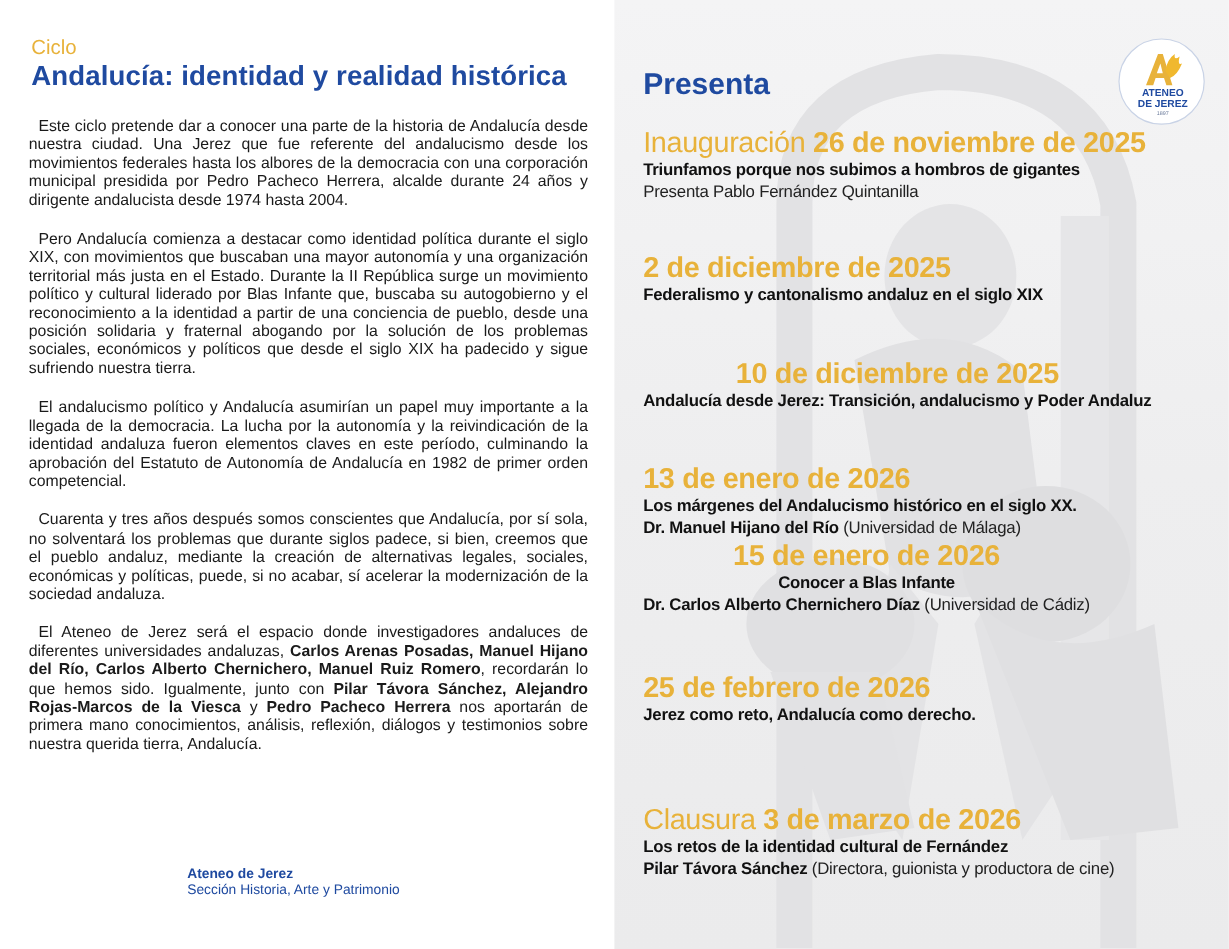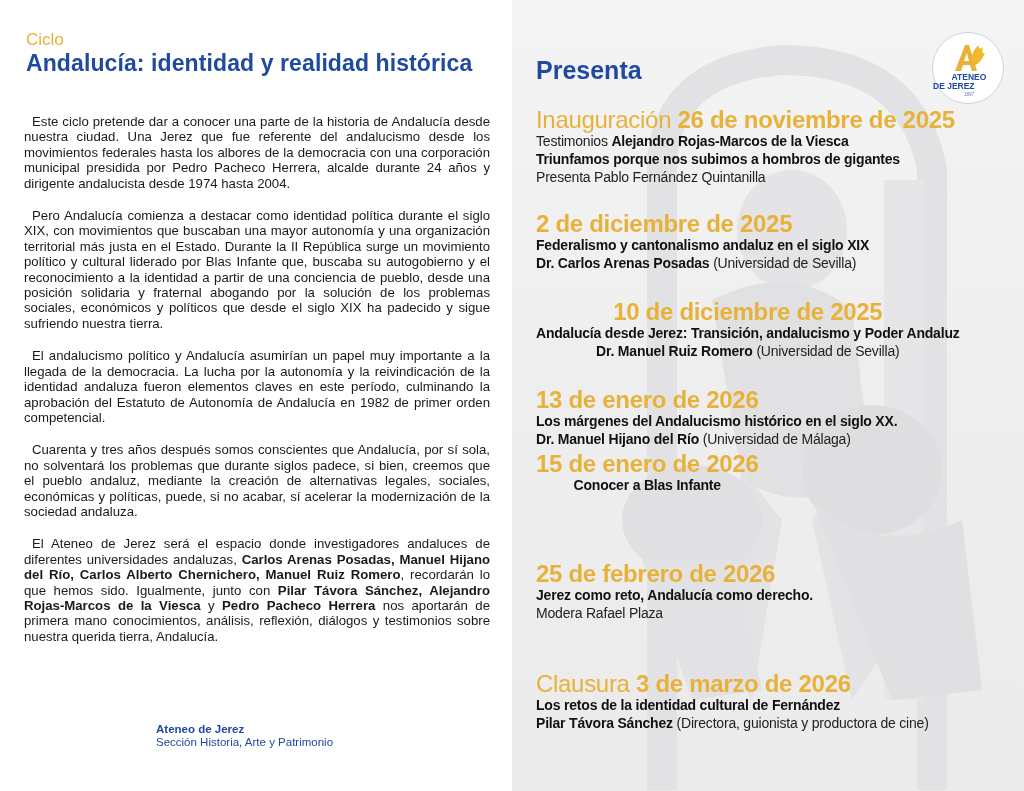--- a/index.html
+++ b/index.html
@@ -20,39 +20,39 @@
     position:absolute; left:0; top:0; width:512px; height:791px; pointer-events:none;
   }
   .ciclo {
     position:absolute; left:26px; top:30px; font-size:17px; color:#e8b23a;
   }
   .main-title {
     position:absolute; left:26px; top:50px; font-size:23px; font-weight:bold; color:#1f4aa0;
     letter-spacing:0.1px; white-space:nowrap;
   }
   .body-text {
-    position:absolute; left:24px; top:114px; width:466px;
+    position:absolute; left:24px; top:97px; width:466px;
     font-size:13.2px; line-height:15.4px; color:#1a1a1a; text-align:justify;
   }
   .body-text p { margin:0 0 17px 0; text-indent:8px; }
   .body-text b { font-weight:bold; }
   .sign {
     position:absolute; left:156px; top:723px; font-size:11.5px; line-height:13px; color:#1f4aa0;
   }
   .sign .org { font-weight:bold; }
   .programa {
     position:absolute; left:24px; top:56px; font-size:25px; font-weight:bold; color:#1f4aa0;
   }
   .logo {
     position:absolute; left:420px; top:32px; width:72px; height:72px; border-radius:50%;
     background:#ffffff; border:1px solid #c9d3e6; box-sizing:border-box;
   }
   .logo .logo-mark { position:absolute; left:18px; top:6px; width:36px; height:34px; }
   .logo .logo-t1 { position:absolute; left:0; width:72px; top:40px; text-align:center; font-size:8.5px; font-weight:bold; color:#1f4aa0; line-height:9px; }
-  .logo .logo-t2 { position:absolute; left:0; width:72px; top:49px; text-align:left; font-size:8.5px; font-weight:bold; color:#1f4aa0; line-height:9px; }
+  .logo .logo-t2 { position:absolute; left:0; width:72px; top:49px; text-align:center; font-size:8.5px; font-weight:bold; color:#1f4aa0; line-height:9px; }
   .logo .logo-year { position:absolute; left:0; width:72px; top:59px; text-align:center; font-size:4.5px; color:#6a7a9a; }
   .event { position:absolute; left:24px; }
   .event .date {
     font-size:24px; line-height:24px; color:#e8b23a; font-weight:bold; white-space:nowrap; letter-spacing:-0.3px;
   }
   .event .date .prefix { font-weight:normal; }
   .event .line { font-size:14px; line-height:18px; color:#111; white-space:nowrap; letter-spacing:-0.2px; }
   .event .line .light { font-weight:normal; color:#222; }
   .event .line .strong { font-weight:bold; }
   .event .title { font-weight:bold; }
@@ -101,47 +101,44 @@
       <path d="M20 20 Q22 10 28 6 Q27 12 32 8 Q30 16 34 14 Q30 24 24 26 Z" fill="#f0b82e"></path>
     </svg>
     <div class="logo-t1">ATENEO</div>
     <div class="logo-t2">DE JEREZ</div>
     <div class="logo-year">1897</div>
   </div>
 
   <div id="events">
       <div class="event" style="top: 108px;">
         <div class="date"><span class="prefix">Inauguración </span><span>26 de noviembre de 2025</span></div>
-        <div class="line"><span class="light">Testimonios </span><span class="strong">Alejandro Rojas-Marcos de la Viesca</span></div>
         <div class="line"><span class="title">Triunfamos porque nos subimos a hombros de gigantes</span></div>
         <div class="line"><span class="light">Presenta Pablo Fernández Quintanilla</span></div>
       </div>
       <div class="event" style="top: 212px;">
         <div class="date"><span>2 de diciembre de 2025</span></div>
         <div class="line"><span class="title">Federalismo y cantonalismo andaluz en el siglo XIX</span></div>
-        <div class="line"><span class="strong">Dr. Carlos Arenas Posadas</span><span class="light"> (Universidad de Sevilla)</span></div>
       </div>
       <div class="event" style="top: 300px; text-align: center;">
         <div class="date"><span>10 de diciembre de 2025</span></div>
         <div class="line"><span class="title">Andalucía desde Jerez: Transición, andalucismo y Poder Andaluz</span></div>
-        <div class="line"><span class="strong">Dr. Manuel Ruiz Romero</span><span class="light"> (Universidad de Sevilla)</span></div>
       </div>
       <div class="event" style="top: 388px;">
         <div class="date"><span>13 de enero de 2026</span></div>
         <div class="line"><span class="title">Los márgenes del Andalucismo histórico en el siglo XX.</span></div>
         <div class="line"><span class="strong">Dr. Manuel Hijano del Río</span><span class="light"> (Universidad de Málaga)</span></div>
       </div>
       <div class="event" style="top: 452px; text-align: center;">
         <div class="date"><span>15 de enero de 2026</span></div>
         <div class="line"><span class="title">Conocer a Blas Infante</span></div>
+        <div class="line"><span class="strong">Dr. Carlos Alberto Chernichero Díaz</span><span class="light"> (Universidad de Cádiz)</span></div>
       </div>
       <div class="event" style="top: 562px;">
         <div class="date"><span>25 de febrero de 2026</span></div>
         <div class="line"><span class="title">Jerez como reto, Andalucía como derecho.</span></div>
-        <div class="line"><span class="light">Modera Rafael Plaza</span></div>
       </div>
       <div class="event" style="top: 672px;">
         <div class="date"><span class="prefix">Clausura </span><span>3 de marzo de 2026</span></div>
         <div class="line"><span class="title">Los retos de la identidad cultural de Fernández</span></div>
         <div class="line"><span class="strong">Pilar Távora Sánchez</span><span class="light"> (Directora, guionista y productora de cine)</span></div>
       </div>
     </div>
 </div>
 
 </body></html>

